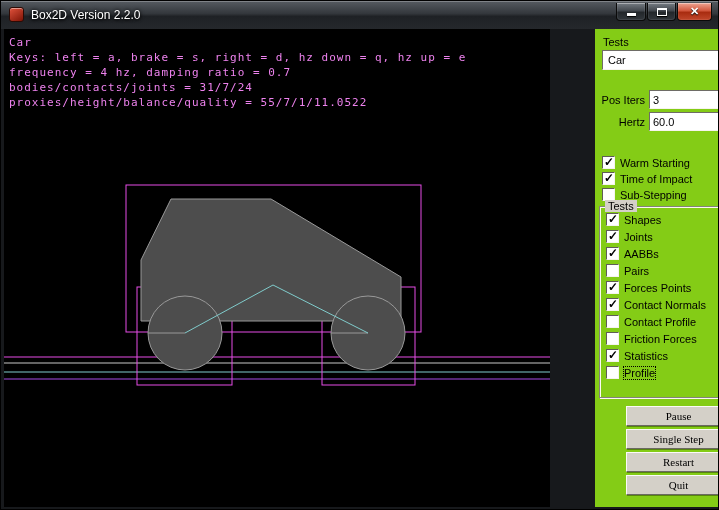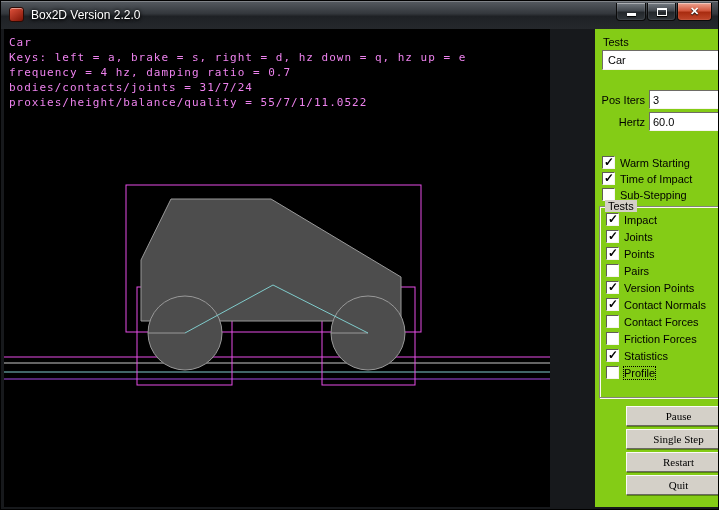--- a/index.html
+++ b/index.html
@@ -221,45 +221,45 @@
         <span class="cb"></span>
         <span class="cb-label">Sub-Stepping</span>
       </div>
     </div>
 
     <div class="groupbox">
       <div class="group-title">Tests</div>
       <div class="group-rows">
         <div class="cb-row">
           <span class="cb checked"></span>
-          <span class="cb-label">Impact</span>
+          <span class="cb-label">Shapes</span>
         </div>
         <div class="cb-row">
           <span class="cb checked"></span>
           <span class="cb-label">Joints</span>
         </div>
         <div class="cb-row">
           <span class="cb checked"></span>
-          <span class="cb-label">Points</span>
+          <span class="cb-label">AABBs</span>
         </div>
         <div class="cb-row">
           <span class="cb"></span>
           <span class="cb-label">Pairs</span>
         </div>
         <div class="cb-row">
           <span class="cb checked"></span>
-          <span class="cb-label">Version Points</span>
+          <span class="cb-label">Forces Points</span>
         </div>
         <div class="cb-row">
           <span class="cb checked"></span>
           <span class="cb-label">Contact Normals</span>
         </div>
         <div class="cb-row">
           <span class="cb"></span>
-          <span class="cb-label">Contact Forces</span>
+          <span class="cb-label">Contact Profile</span>
         </div>
         <div class="cb-row">
           <span class="cb"></span>
           <span class="cb-label">Friction Forces</span>
         </div>
         <div class="cb-row">
           <span class="cb checked"></span>
           <span class="cb-label">Statistics</span>
         </div>
         <div class="cb-row">

